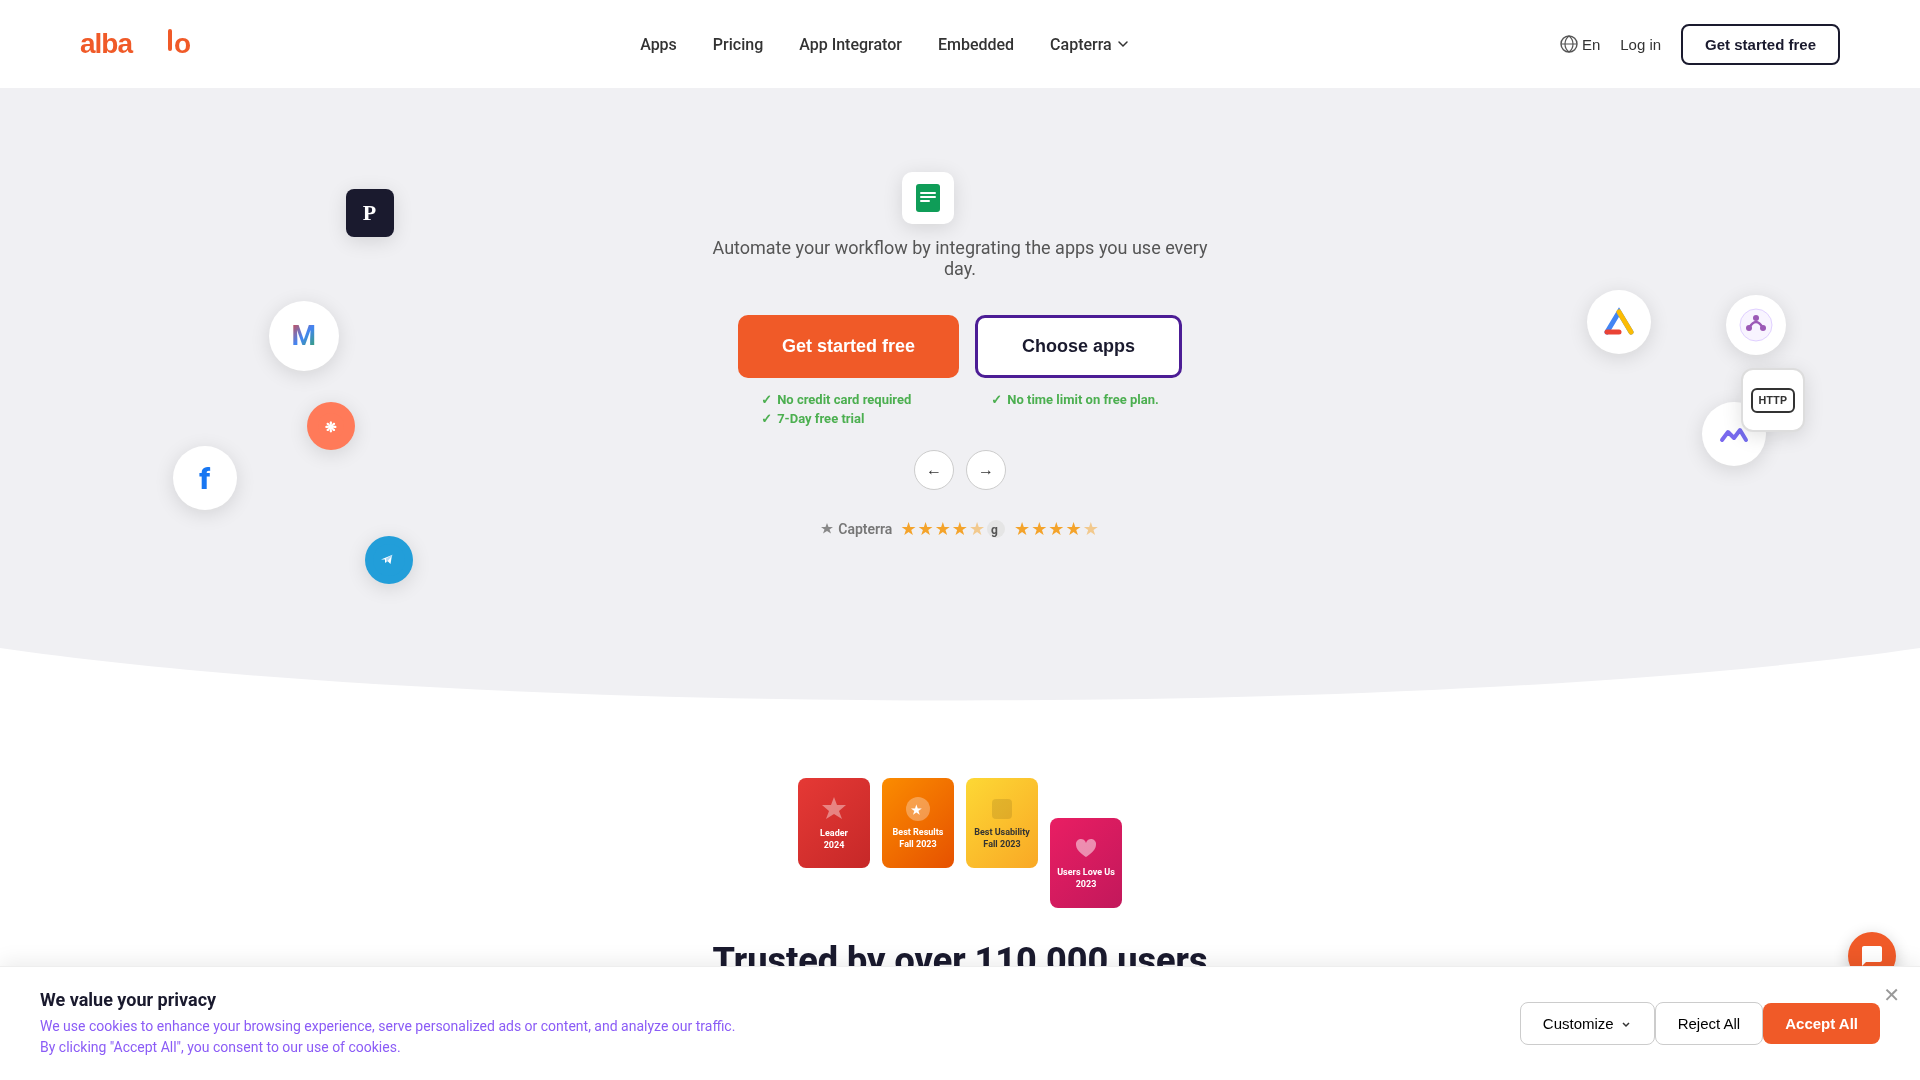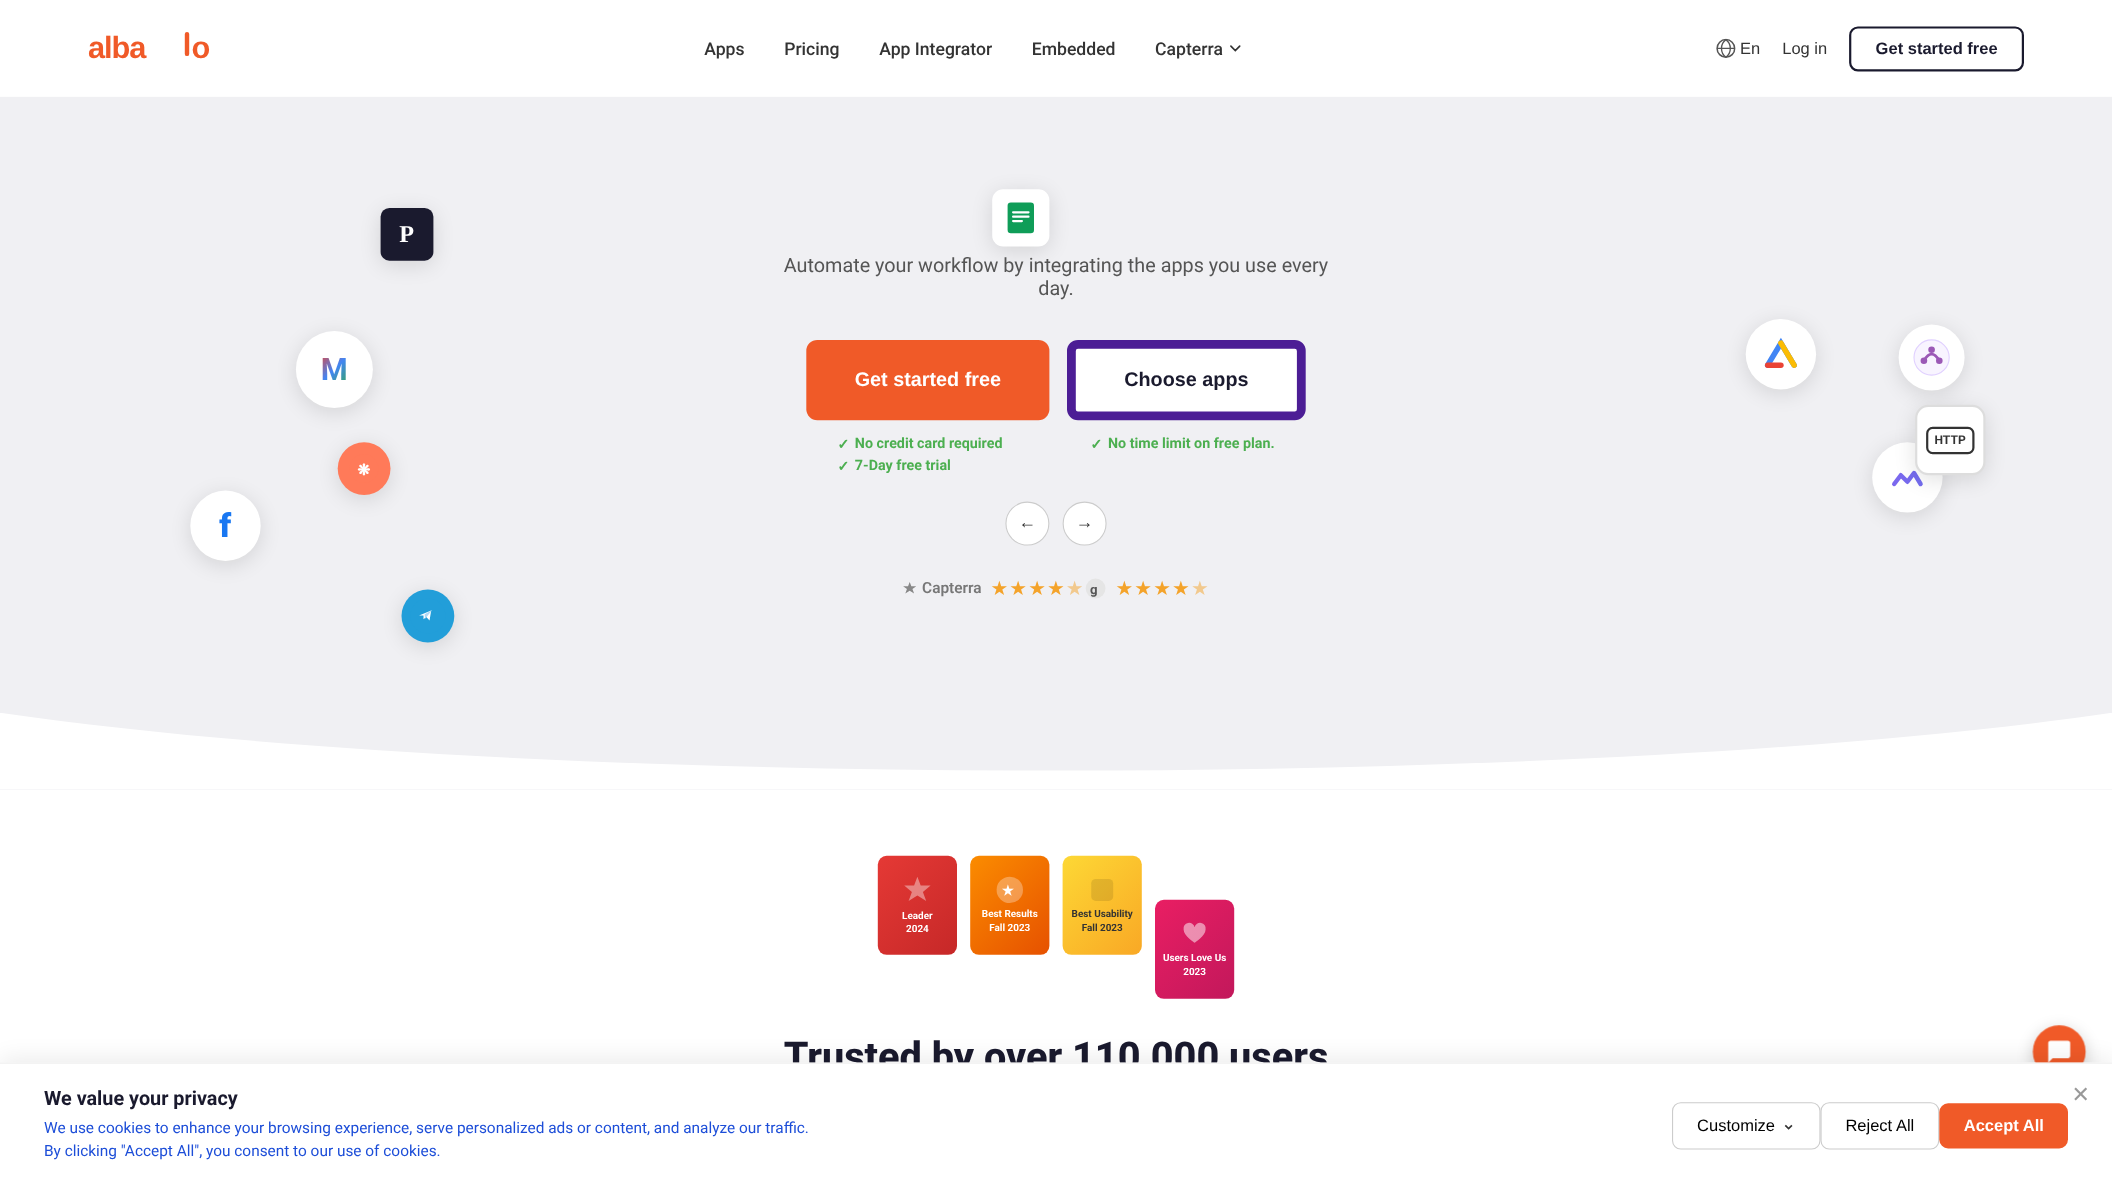--- a/index.html
+++ b/index.html
@@ -126,21 +126,21 @@
       border: none;
       padding: 18px 44px;
       border-radius: 10px;
       font-size: 18px;
       font-weight: 600;
       cursor: pointer;
     }
     .btn-secondary {
       background: #fff;
       color: #1a1a2e;
-      border: 8px solid #4c1d95;
+      border: 3px solid #4c1d95;
       padding: 18px 44px;
       border-radius: 10px;
       font-size: 18px;
       font-weight: 600;
       cursor: pointer;
     }
     .check-item {
       font-size: 13px;
       color: #555;
       display: flex;
@@ -286,21 +286,21 @@
     }
     .cookie-left { max-width: 700px; }
     .cookie-title {
       font-size: 18px;
       font-weight: 700;
       color: #1a1a2e;
       margin-bottom: 6px;
     }
     .cookie-text {
       font-size: 14px;
-      color: #1d4ed8;
+      color: #8b5cf6;
       line-height: 1.5;
     }
     .cookie-buttons {
       display: flex;
       gap: 0;
       align-items: center;
     }
     .cookie-btn-customize {
       background: #fff;
       border: 1.5px solid #ccc;

